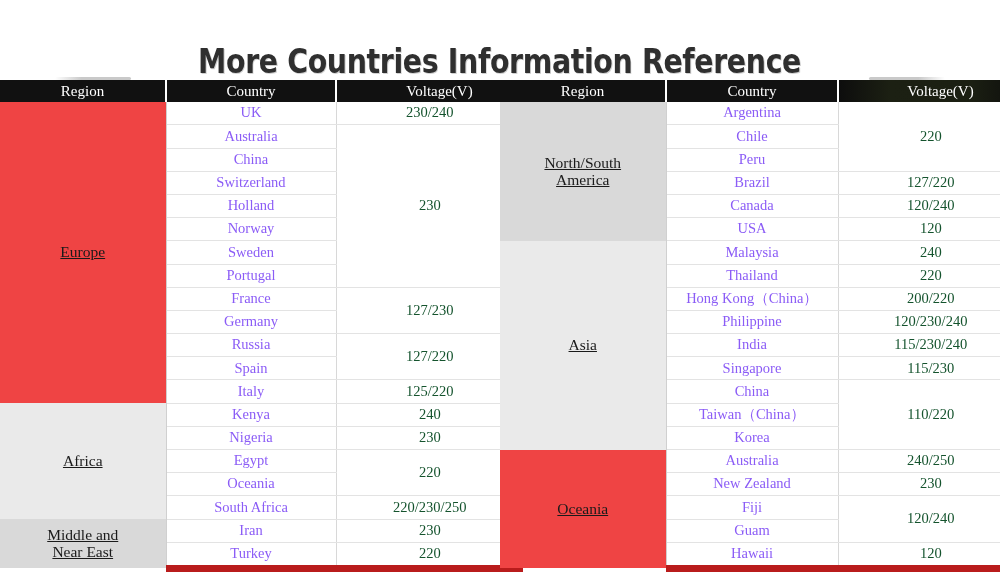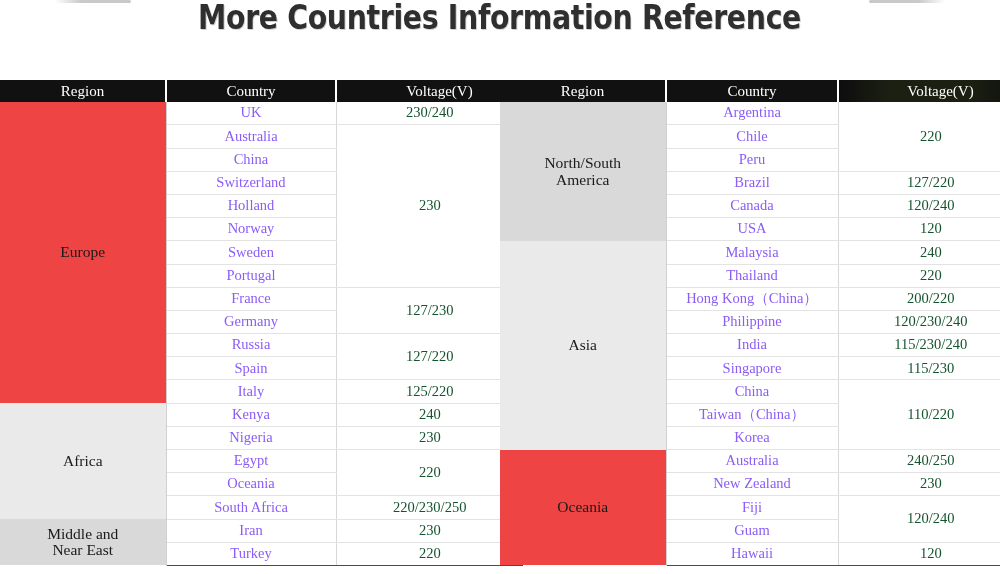--- a/index.html
+++ b/index.html
@@ -12,21 +12,21 @@
     height: 574px;
     overflow: hidden;
     font-family: "Liberation Serif", "DejaVu Serif", serif;
     color: #333333;
   }
 
   
   .title-bar {
     height: 80px;
     display: flex;
-    align-items: flex-start;
+    align-items: flex-end;
     justify-content: center;
     gap: 18px;
     background: #ffffff;
   }
   .title-rule {
     width: 76px;
     height: 3px;
     background: linear-gradient(to right, #ffffff 0%, #c9c9c9 35%, #c9c9c9 100%);
     border-radius: 2px;
   }
@@ -92,26 +92,27 @@
   tbody td {
     border-bottom: 1px solid #e3e3e3;
     border-right: 1px solid #d8d8d8;
     background: #ffffff;
   }
   tbody td.region {
     border-right: 1px solid #d0d0d0;
     border-bottom: none;
     font-size: 15.5px;
     color: #1a1a1a;
+    text-decoration: underline;
   }
   tbody td.volt {
     border-right: none;
   }
   tbody tr:last-child td {
-    border-bottom: 1px solid #b91c1c;
+    border-bottom: 7px solid #b91c1c;
     text-align: center;
   }
 
   
   .sh-light   { background: #ef4444; }
   .sh-mid     { background: #eaeaea; }
   .sh-dark    { background: #d9d9d9; }
 
   .country { color: #8b5cf6; }
   .volt    { color: #14532d; }

